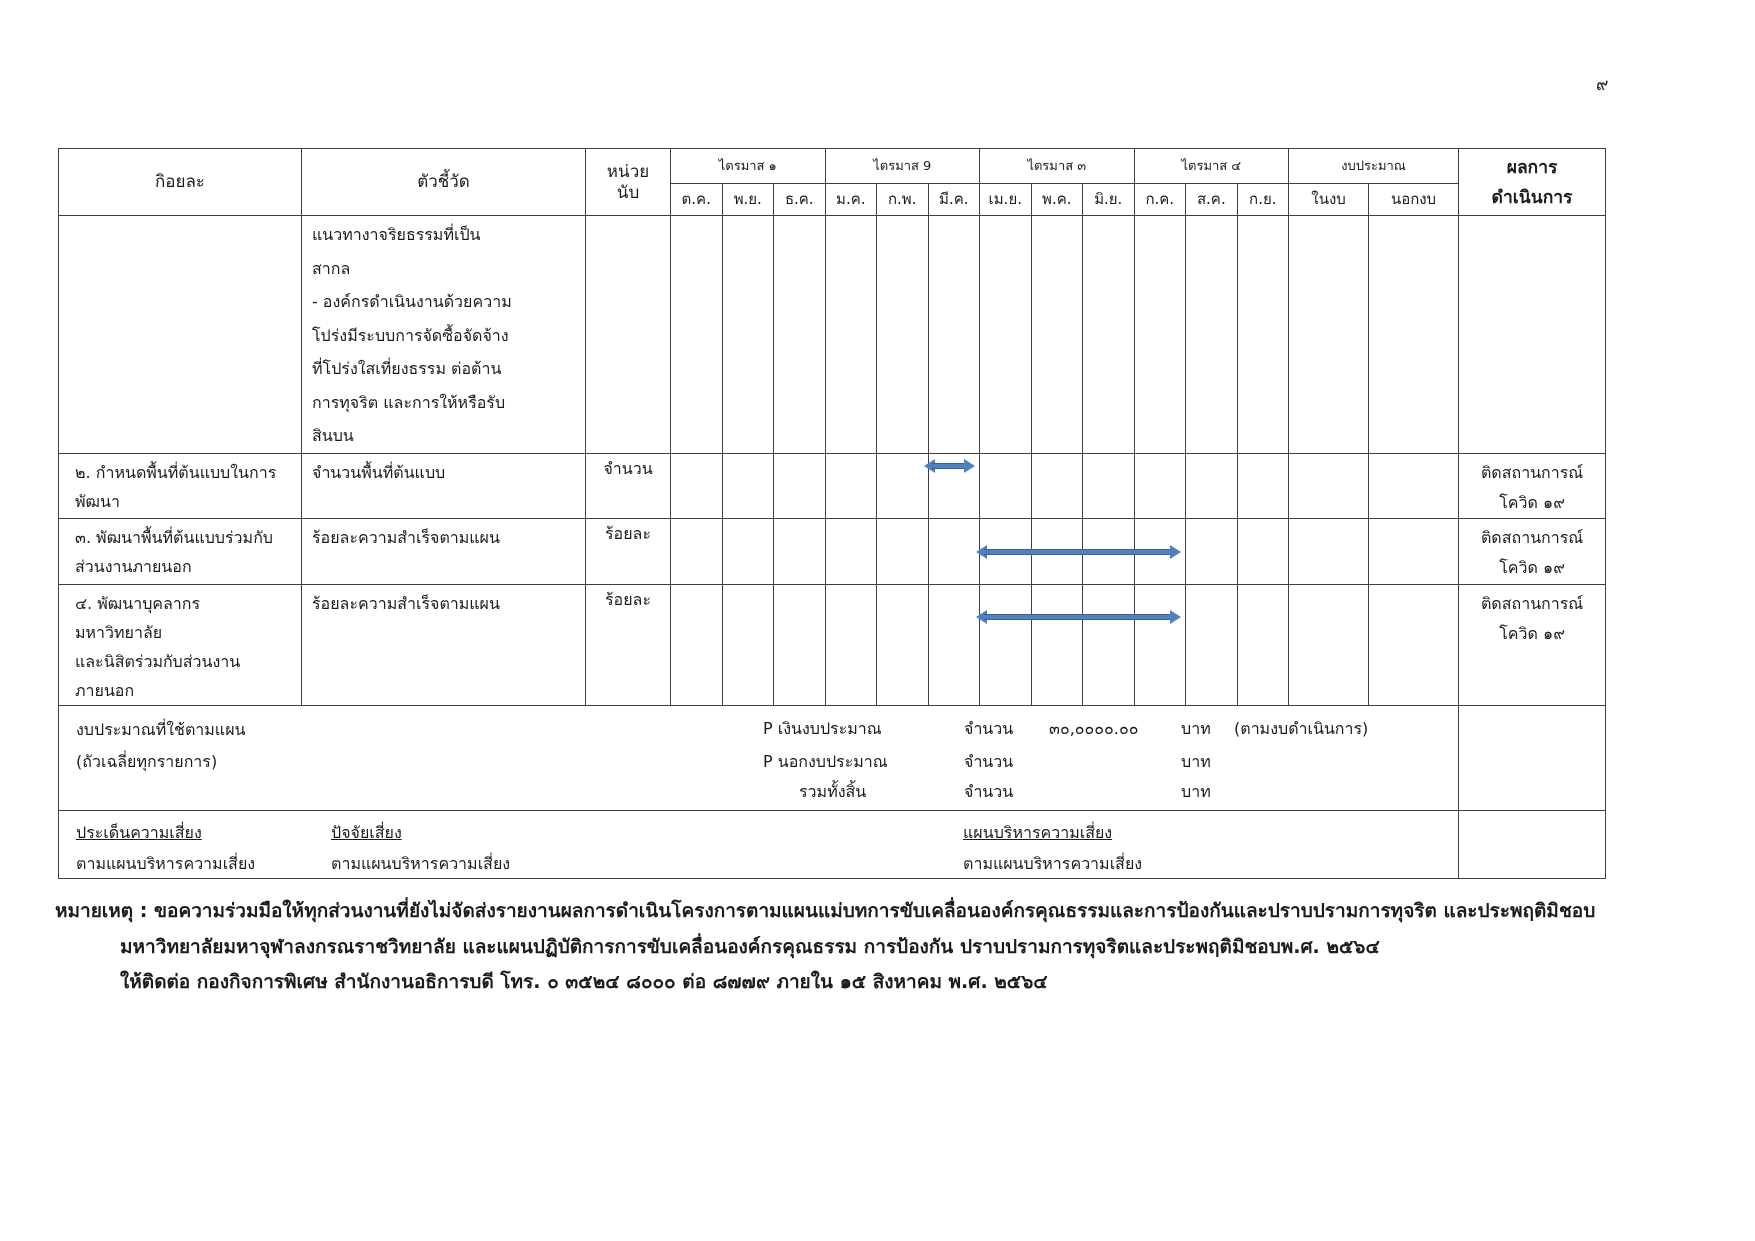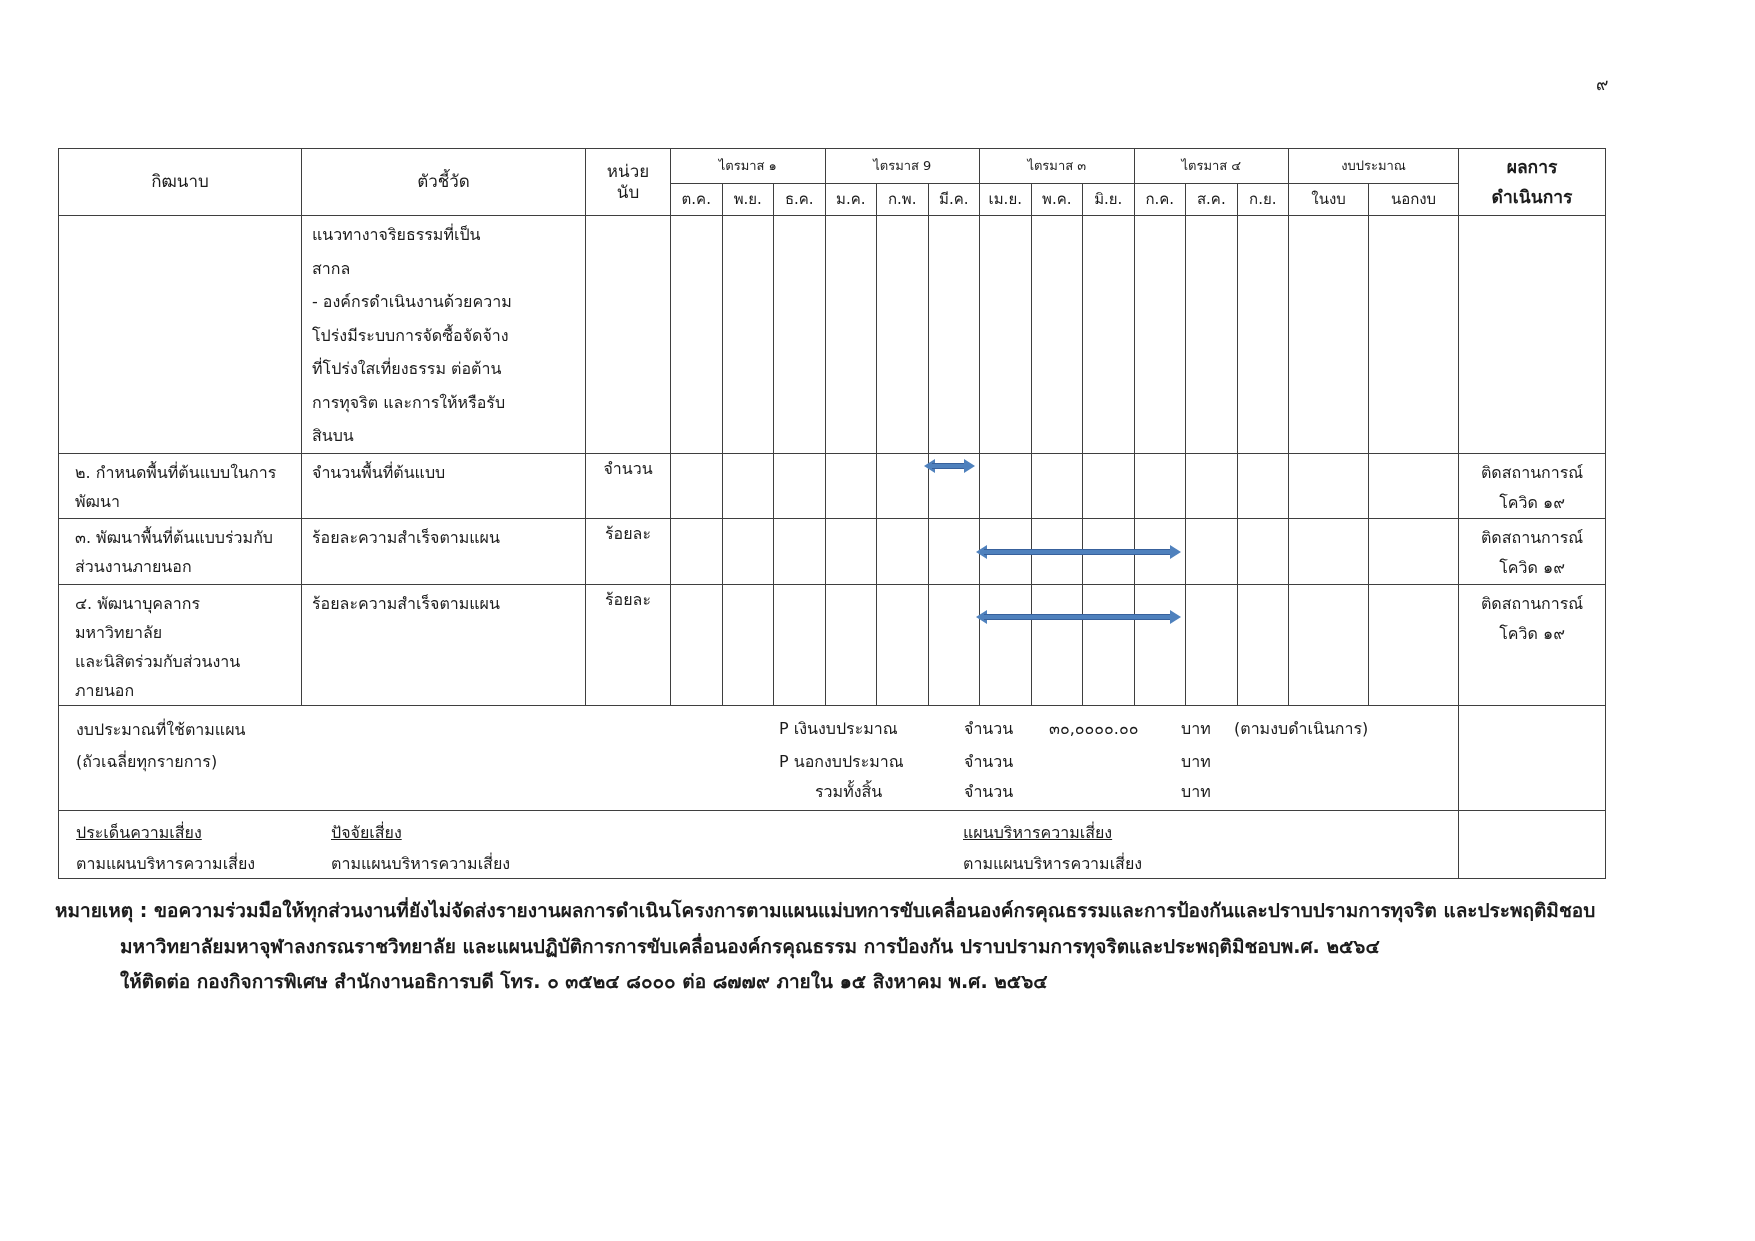--- a/index.html
+++ b/index.html
@@ -47,21 +47,21 @@
   td.indA { padding: 2px 4px 0 10px; line-height: 33.5px; }
   td.unit { text-align: center; padding-top: 5px; }
   td.res  { text-align: center; padding-top: 4px; line-height: 30px; }
   td.bcell, td.rcell { position: relative; }
   .bline { position: absolute; left: 0; width: 100%; height: 26px; line-height: 26px; }
   .bline.l1 { top: 10px; }
   .bline.l2 { top: 43px; }
   .bline.l3 { top: 73px; }
   .bline span { position: absolute; white-space: nowrap; }
   .b-title { position: absolute; left: 17px; top: 8px; line-height: 32px; }
-  .b-label { left: 704px; margin-left: 16px; }
+  .b-label { left: 704px; }
   .b-label.sum { left: 740px; }
   .b-qty   { left: 905px; }
   .b-amt   { left: 990px; width: 112px; text-align: left; }
   .b-baht  { left: 1122px; }
   .b-note  { left: 1175px; }
   .rblock { position: absolute; top: 6px; line-height: 31px; }
   .rblock.c1 { left: 17px; }
   .rblock.c2 { left: 272px; }
   .rblock.c3 { left: 904px; }
   .rhead { text-decoration: underline; }
@@ -119,21 +119,21 @@
       <col style="width:51.5px">
         <col style="width:51.5px">
         <col style="width:51.5px">
       <col style="width:80px">
         <col style="width:90px">
         <col style="width:147px">
     </colgroup>
 
     <tbody>
         <tr style="height:35px">
-      <th rowspan="2" class="big">กิฒนาบ</th>
+      <th rowspan="2" class="big">กิอยละ</th>
       <th rowspan="2" class="big">ตัวชี้วัด</th>
       <th rowspan="2" class="big prel">หน่วย
 นับ</th>
       <th colspan="3" class="qtr">ไตรมาส ๑</th>
       <th colspan="3" class="qtr">ไตรมาส 9</th>
       <th colspan="3" class="qtr">ไตรมาส ๓</th>
       <th colspan="3" class="qtr">ไตรมาส ๔</th>
       <th colspan="2" class="qtr">งบประมาณ</th>
       <th rowspan="2" class="result-h prel">ผลการ
 ดำเนินการ</th>

